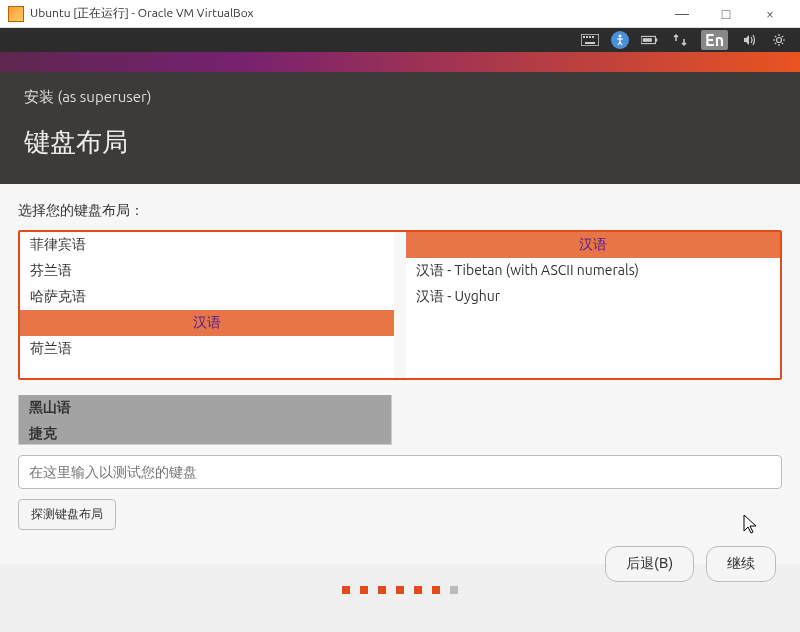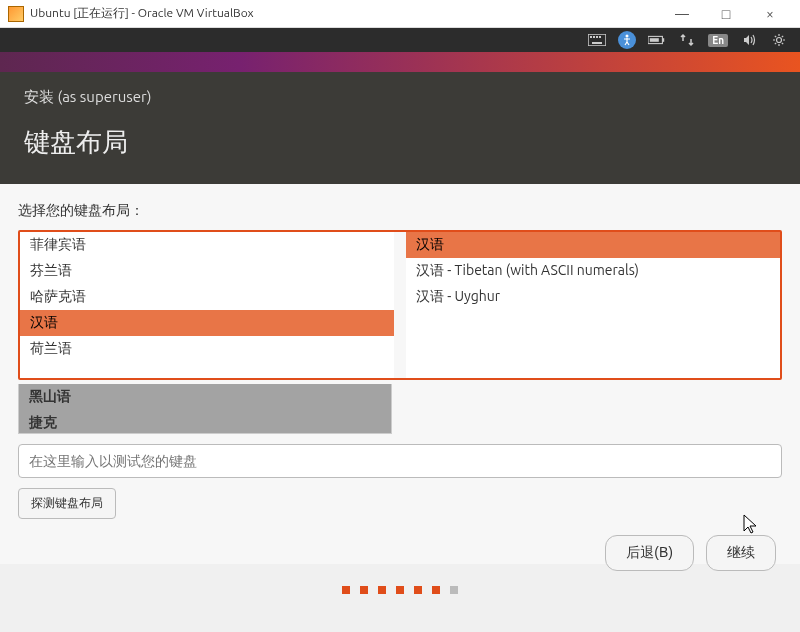--- a/index.html
+++ b/index.html
@@ -74,21 +74,21 @@
       display: flex;
       align-items: center;
       justify-content: center;
       color: #fff;
       font-size: 11px;
     }
     .en-badge {
       background: #888;
       color: #fff;
       padding: 1px 4px;
-      font-size: 10px;
+      font-size: 16px;
       border-radius: 2px;
       font-weight: bold;
     }
     .ubuntu-gradient {
       height: 20px;
       background: linear-gradient(90deg, #5e2750 0%, #77216f 30%, #e95420 100%);
     }
     
     .installer-header {
       background: #3c3b37;
@@ -115,21 +115,21 @@
       font-size: 14px;
       color: #333;
       margin-bottom: 10px;
     }
     .lists-container {
       display: flex;
       gap: 12px;
       border: 2px solid #e04d1a;
       border-radius: 2px;
       height: 150px;
-      margin-bottom: 4px;
+      margin-bottom: 15px;
     }
     .list-left, .list-right {
       flex: 1;
       background: #fff;
       overflow-y: auto;
     }
     .list-left-extra {
       background: #a3a3a3;
       border: 1px solid #ccc;
       border-top: none;
@@ -139,21 +139,22 @@
       font-weight: bold;
     }
     .list-item {
       padding: 4px 10px;
       font-size: 14px;
       color: #333;
       cursor: pointer;
     }
     .list-item.selected {
       background: #e87547;
-      color: #000000;
+      color: #4c1d95;
+      text-align: center;
     }
     .test-input {
       width: 100%;
       margin-top: 10px;
       padding: 8px 10px;
       border: 1px solid #bbb;
       border-radius: 4px;
       font-size: 14px;
       color: #737373;
       background: #fff;

